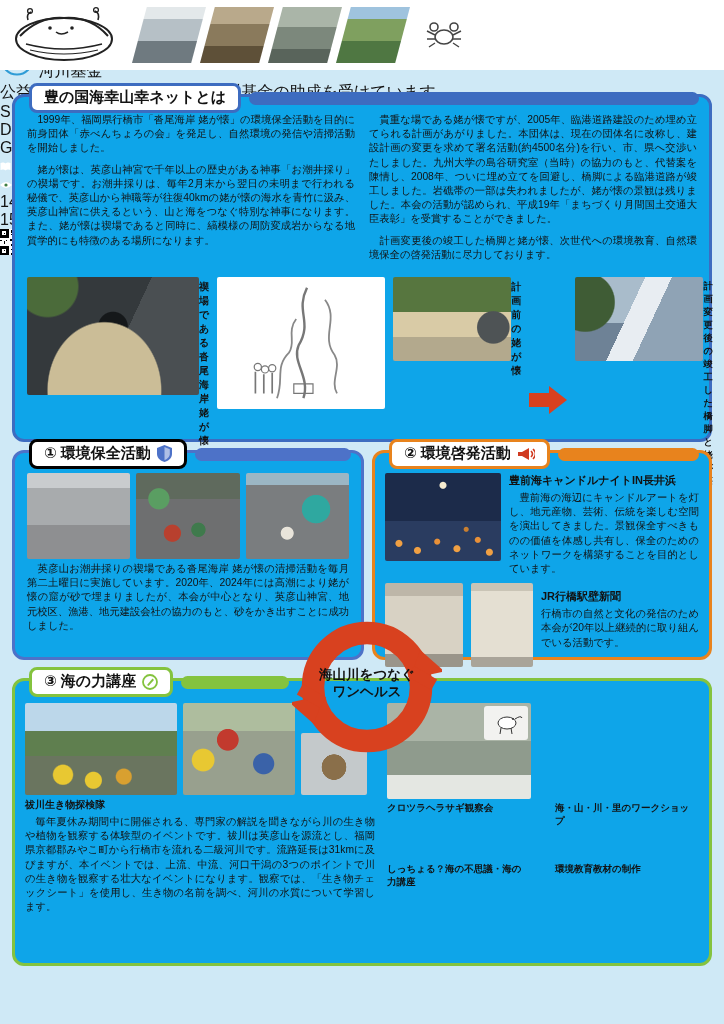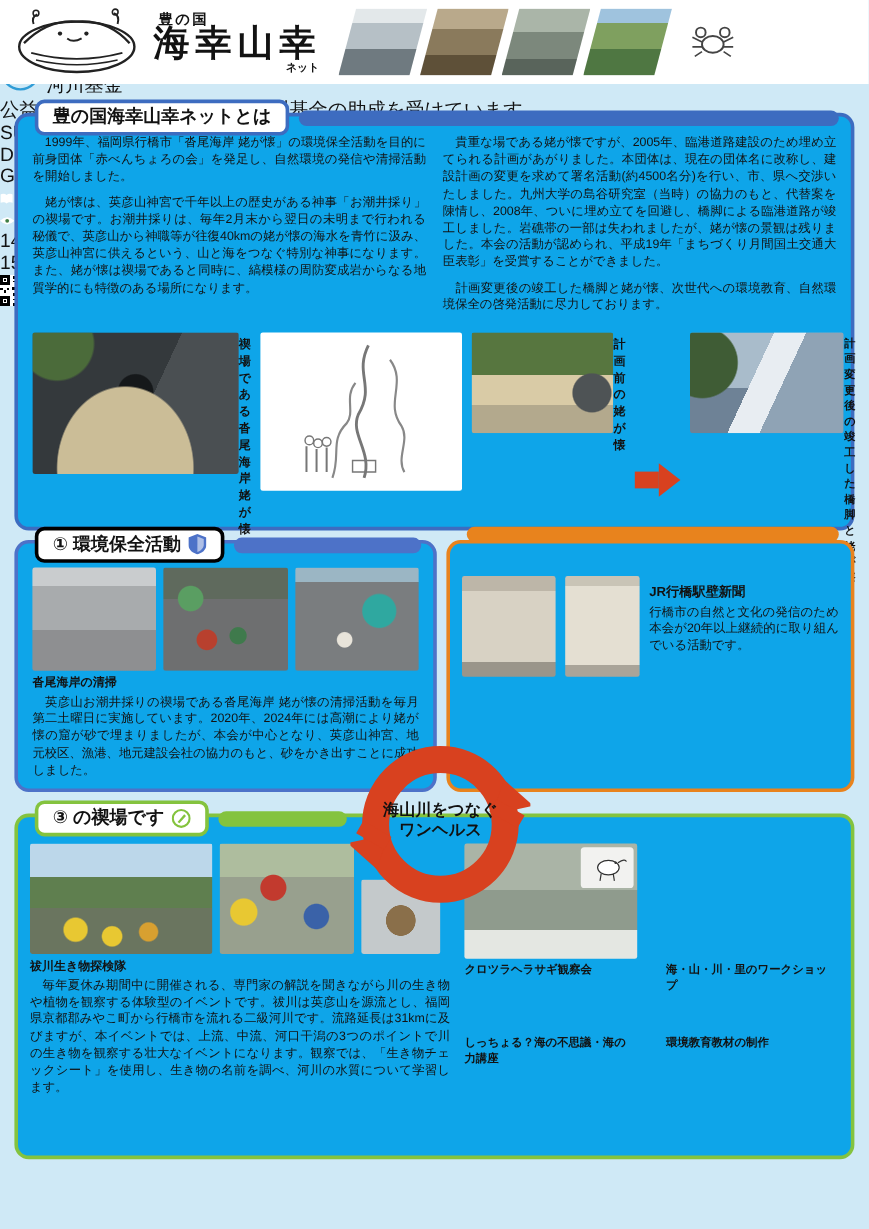--- a/index.html
+++ b/index.html
@@ -178,25 +178,20 @@
       <path d="M10 30 Q30 10 54 12 Q80 10 98 30" fill="none" stroke="#222" stroke-width="2"></path>
       <path d="M16 38 Q54 48 92 38" fill="none" stroke="#222" stroke-width="1.5"></path>
       <path d="M20 44 Q54 52 88 44" fill="none" stroke="#222" stroke-width="1.2"></path>
       <circle cx="40" cy="22" r="1.8" fill="#222"></circle>
         <circle cx="62" cy="22" r="1.8" fill="#222"></circle>
       <path d="M46 26 Q51 30 58 26" fill="none" stroke="#222" stroke-width="1.6"></path>
       <path d="M18 14 q-2 -6 3 -8 M88 14 q2 -7 -3 -9" fill="none" stroke="#222" stroke-width="1.6"></path>
       <circle cx="20" cy="5" r="2.4" fill="none" stroke="#222" stroke-width="1.3"></circle>
       <circle cx="86" cy="4" r="2.4" fill="none" stroke="#222" stroke-width="1.3"></circle>
     </svg>
-    <div class="logo-text">
-      <span class="logo-top">豊の国</span>
-      <span class="logo-main">海幸山幸</span>
-      <span class="logo-sub">ネット</span>
-    </div>
   </div>
   <div class="header-photos">
     <div class="slant hp1"></div>
     <div class="slant hp2"></div>
     <div class="slant hp3"></div>
     <div class="slant hp4"></div>
   </div>
   <svg class="crab" viewBox="0 0 40 36">
     <ellipse cx="20" cy="20" rx="9" ry="7" fill="none" stroke="#444" stroke-width="1.6"></ellipse>
     <circle cx="10" cy="10" r="4" fill="none" stroke="#444" stroke-width="1.6"></circle>
@@ -265,27 +260,40 @@
         <path d="M7.5 2 L12.8 4.2 V9 C12.8 12 10 14.2 7.5 15" fill="#fff" opacity=".55"></path>
       </svg>
     </div>
     <div class="sec-bar"></div>
   </div>
   <div class="row-photos">
     <div class="ph ph-clean1"></div>
     <div class="ph ph-clean2"></div>
     <div class="ph ph-clean3"></div>
   </div>
-  <div class="cap">沓尾海岸の清掃</div>
   <p class="body-text" style="margin-top:3px">　英彦山お潮井採りの禊場である沓尾海岸 姥が懐の清掃活動を毎月第二土曜日に実施しています。2020年、2024年には高潮により姥が懐の窟が砂で埋まりましたが、本会が中心となり、英彦山神宮、地元校区、漁港、地元建設会社の協力のもと、砂をかき出すことに成功しました。</p>
 </div>
 
 <div class="panel sec2">
   <div class="sec-head">
+    <div class="sec-tab">
+      <span>② 環境啓発活動</span>
+      <svg width="18" height="14" viewBox="0 0 18 14">
+        <path d="M1 5 h4 L12 1 V13 L5 9 H1 Z" fill="#d03a20"></path>
+        <path d="M14 4 q3 3 0 6 M16 2 q5 5 0 10" stroke="#d03a20" stroke-width="1.6" fill="none"></path>
+      </svg>
+    </div>
     <div class="sec-bar"></div>
+  </div>
+  <div class="sec2-row">
+    <div class="ph ph-candle"></div>
+    <div>
+      <h4>豊前海キャンドルナイトIN長井浜</h4>
+      <p class="body-text">　豊前海の海辺にキャンドルアートを灯し、地元産物、芸術、伝統を楽しむ空間を演出してきました。景観保全すべきものの価値を体感し共有し、保全のためのネットワークを構築することを目的としています。</p>
+    </div>
   </div>
   <div class="sec2-row" style="margin-top:7px">
     <div class="ph ph-wall1"></div>
     <div class="ph ph-wall2"></div>
     <div style="padding-top:6px">
       <h4>JR行橋駅壁新聞</h4>
       <p class="body-text">行橋市の自然と文化の発信のため本会が20年以上継続的に取り組んでいる活動です。</p>
     </div>
   </div>
 </div>
@@ -300,21 +308,21 @@
   </svg>
   <div class="circle-text">
     <span>海山川をつなぐ</span>
     <span>ワンヘルス</span>
   </div>
 </div>
 
 <div class="panel sec3">
   <div class="sec-head" style="right:420px">
     <div class="sec-tab">
-      <span>③ の禊場です</span>
+      <span>③ 海の力講座</span>
       <svg width="16" height="16" viewBox="0 0 16 16">
         <circle cx="8" cy="8" r="7" fill="none" stroke="#84c33e" stroke-width="1.8"></circle>
         <path d="M5 11 L10.5 4.5 L12 6 L6.5 12 Z" fill="#84c33e"></path>
       </svg>
     </div>
     <div class="sec-bar"></div>
   </div>
   <div class="sec3-cols">
     <div class="sec3-left">
       <div class="row-photos">

